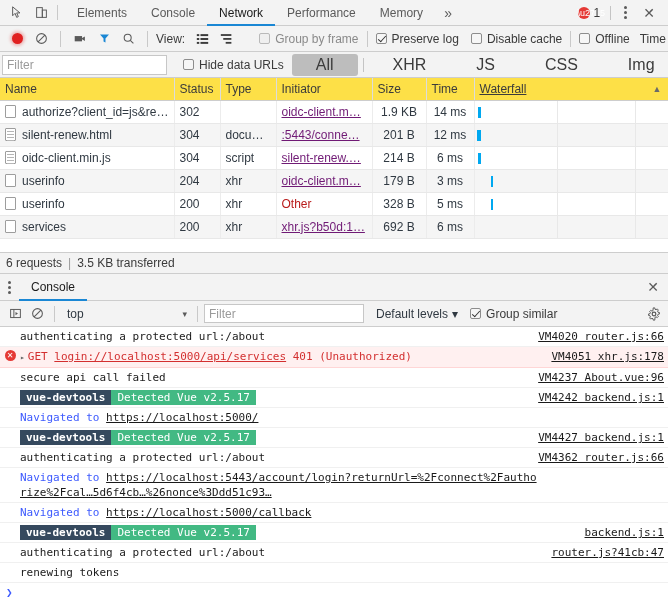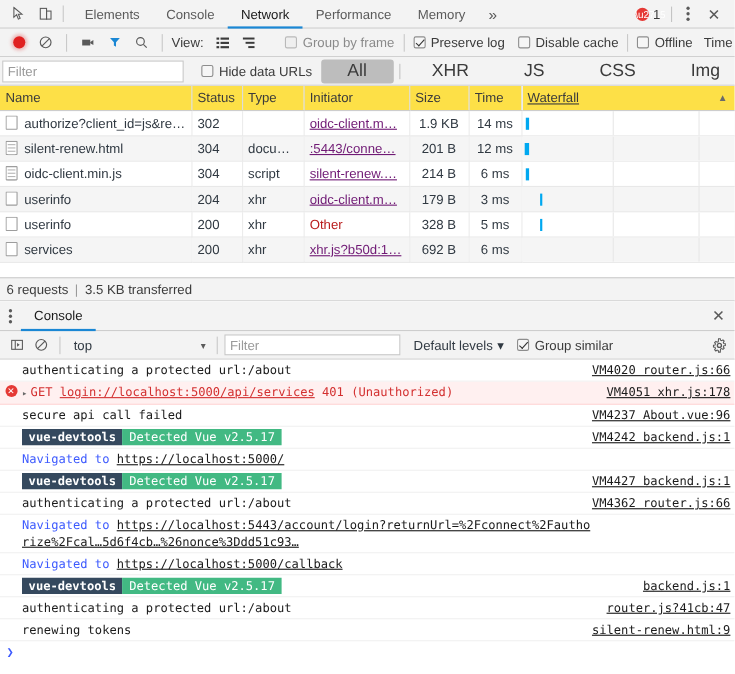--- a/index.html
+++ b/index.html
@@ -711,21 +711,20 @@
 
       <div class="msg">
         <div class="msg-gutter"></div>
         <div class="msg-text">authenticating a protected url:/about</div>
         <div class="msg-src">router.js?41cb:47</div>
       </div>
 
       <div class="msg">
         <div class="msg-gutter"></div>
         <div class="msg-text">renewing tokens</div>
-        <div class="msg-src">silent-renew.html:9</div>
       </div>
 
       <div class="prompt">
         <span class="prompt-caret">❯</span>
       </div>
 
     </div>
   </div>
 
 </div>

